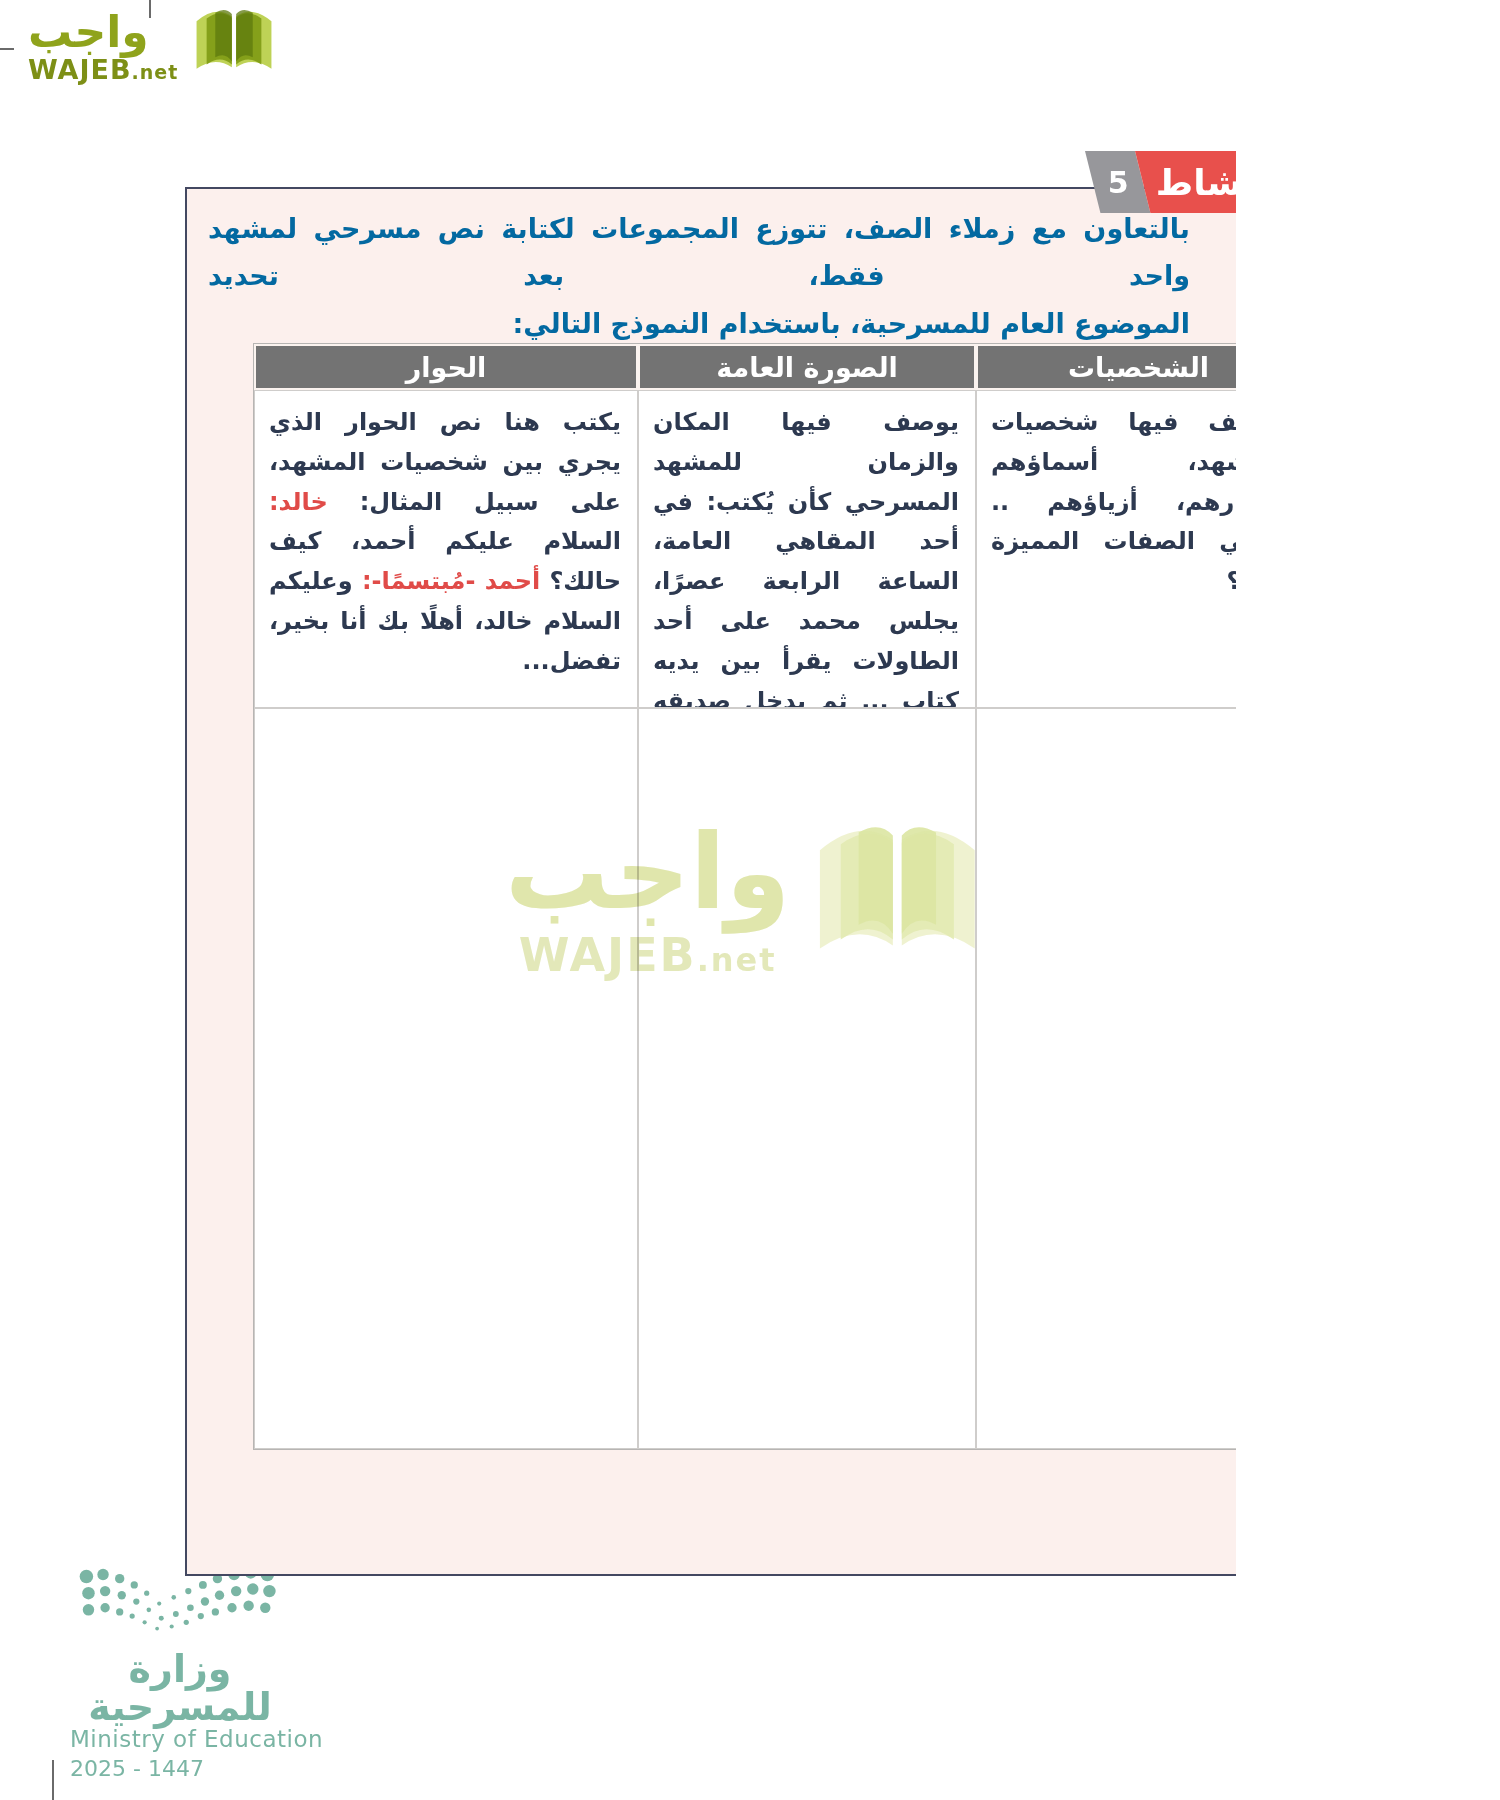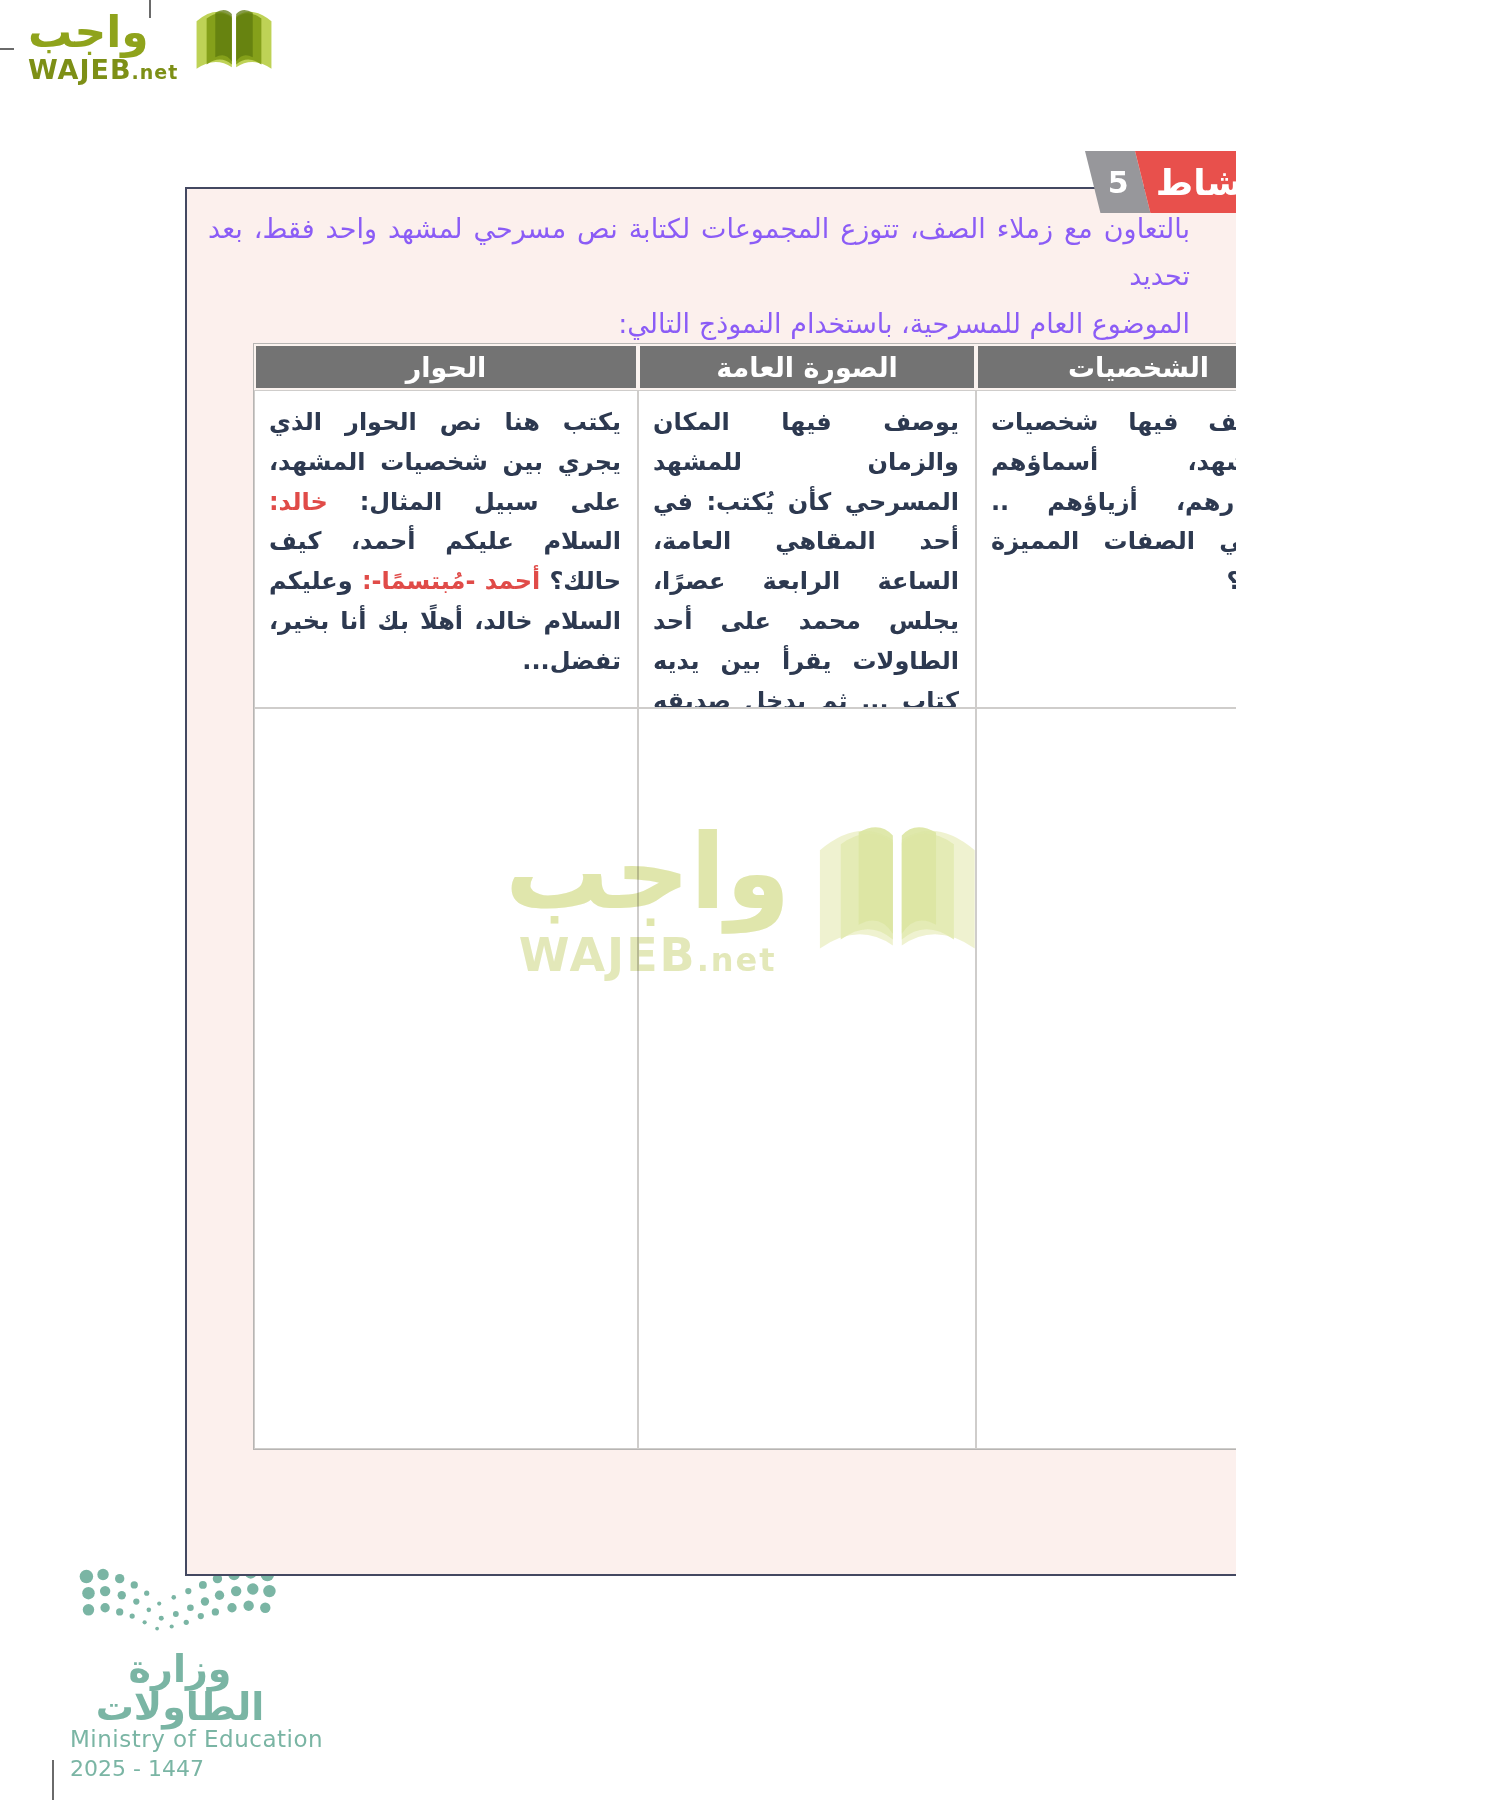--- a/index.html
+++ b/index.html
@@ -30,21 +30,21 @@
   .seg{display:flex;align-items:center;justify-content:center;}
   .seg-num{width:50px;background:#97979b;color:#fff;font-size:30px;font-weight:bold;}
   .seg-label{width:128px;background:#e8504c;color:#fff;font-size:36px;font-weight:bold;}
   .seg-navy{width:36px;background:#2c3850;margin-left:7px;height:72px;margin-top:-5px;}
   .seg span{display:block;transform:skewX(-14deg);}
 
   
   .content-box{position:absolute;left:185px;top:187px;width:1152px;height:1385px;background:#fcf0ed;border:2px solid #434861;z-index:1;}
 
   
-  .intro{position:absolute;left:208px;top:205px;width:982px;direction:rtl;color:#8b5cf6;font-weight:normal;font-size:27px;line-height:1.75;z-index:2;}
+  .intro{position:absolute;left:208px;top:205px;width:982px;direction:rtl;color:#0369a1;font-weight:bold;font-size:27px;line-height:1.75;z-index:2;}
   .intro .l1{text-align:justify;text-align-last:justify;}
   .intro .l2{text-align:right;}
 
   
   .form-table{position:absolute;left:253px;top:343px;width:1047px;direction:rtl;display:grid;
     grid-template-columns:325px 338px 384px;grid-template-rows:46px 318px 741px;
     background:#ffffff;border:1px solid #b7b5b3;z-index:2;}
   .th{background:#737373;color:#ffffff;font-size:27px;font-weight:bold;display:flex;align-items:center;justify-content:center;border:2px solid #fbf3ef;}
   .cell{border:1px solid #cfcdcb;padding:12px 16px 22px 14px;font-size:24px;font-weight:bold;color:#2d3950;line-height:1.66;text-align:justify;overflow:hidden;}
   .cell.empty{padding:0;}
@@ -194,21 +194,21 @@
           <circle cx="154" cy="28" r="5"></circle>
           <circle cx="150" cy="44" r="4.5"></circle>
         <circle cx="168" cy="10" r="6"></circle>
           <circle cx="170" cy="26" r="5.5"></circle>
           <circle cx="166" cy="42" r="5"></circle>
         <circle cx="184" cy="12" r="6.5"></circle>
           <circle cx="186" cy="28" r="6"></circle>
           <circle cx="182" cy="44" r="5"></circle>
       </g>
     </svg>
-    <div class="m-ar">وزارة الطاولات</div>
+    <div class="m-ar">وزارة للمسرحية</div>
     <div class="m-en">Ministry of Education</div>
     <div class="m-yr">2025 - 1447</div>
   </div>
 
   <svg class="page-badge" viewBox="0 0 130 130">
     <defs>
       <radialGradient id="pg" cx="50%" cy="38%" r="70%">
         <stop offset="0%" stop-color="#ffffff"></stop>
         <stop offset="62%" stop-color="#f7f7f7"></stop>
         <stop offset="100%" stop-color="#d9d9d9"></stop>

